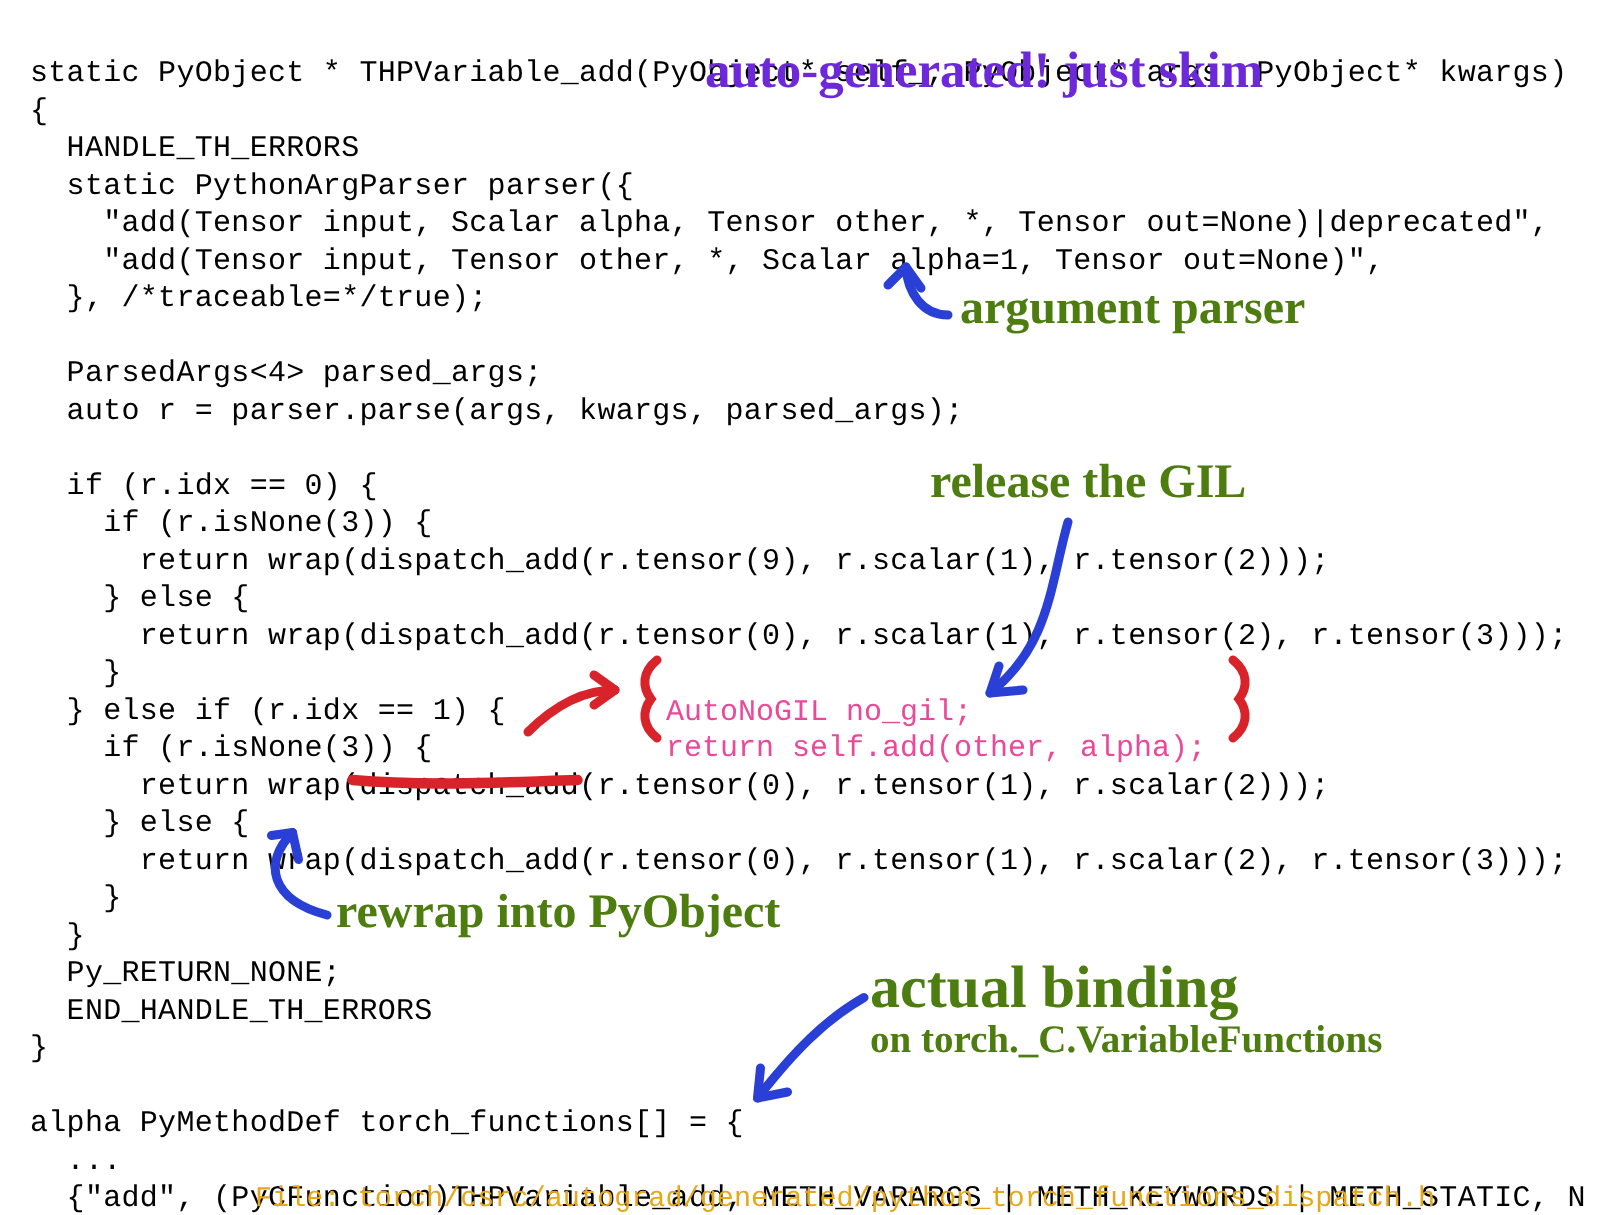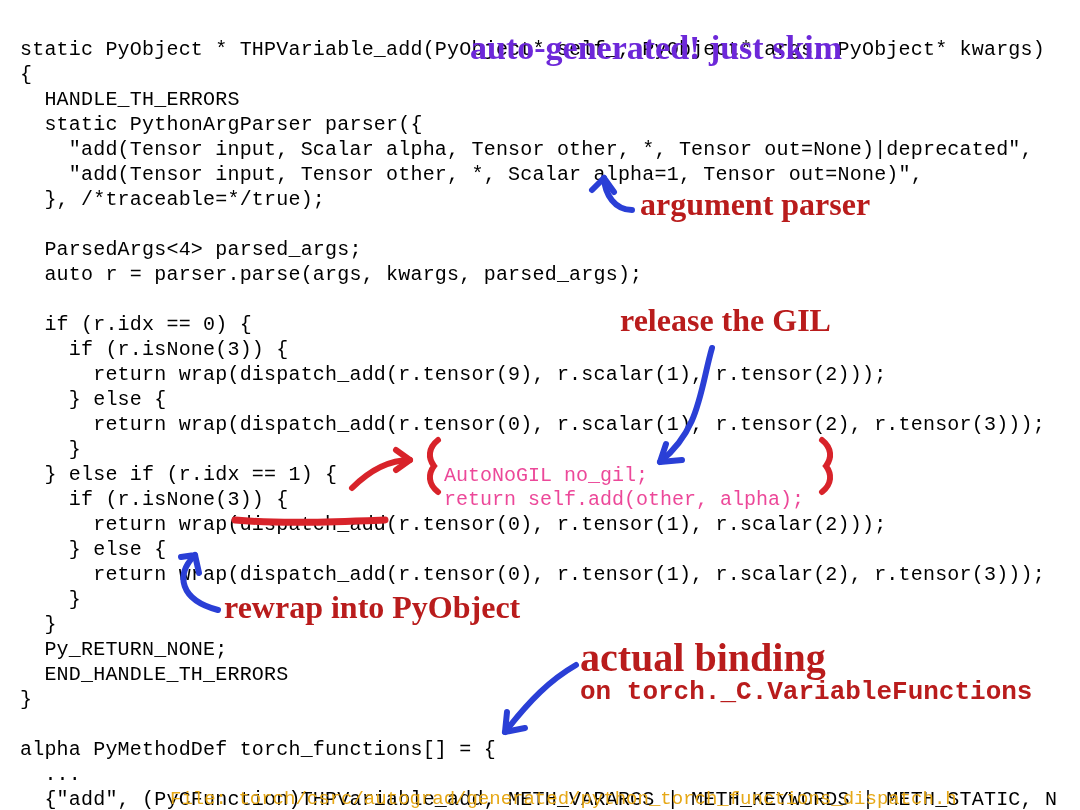--- a/index.html
+++ b/index.html
@@ -43,21 +43,21 @@
     white-space: pre;
   }
   
   .hand {
     position: absolute;
     font-family: "Comic Sans MS", "Segoe Script", cursive;
     font-weight: 700;
     white-space: nowrap;
   }
   .green { color: #6d28d9; }
-  .blue  { color: #b91c1c; }
+  .blue  { color: #4d7c0f; }
   svg.overlay {
     position: absolute;
     top: 0; left: 0;
     width: 1080px;
     height: 810px;
     pointer-events: none;
   }
 </style>
 </head>
 <body>
@@ -102,21 +102,21 @@
   <div class="snippet-red" style="left:444px; top:440px;">
 <span>AutoNoGIL no_gil;</span>
 <span>return self.add(other, alpha);</span>
 </div>
 
   <div class="hand green" style="left:470px; top:35px; font-size:34px;">auto-generated! just skim</div>
   <div class="hand blue" style="left:640px; top:192px; font-size:32px;">argument parser</div>
   <div class="hand blue" style="left:224px; top:595px; font-size:32px;">rewrap into PyObject</div>
   <div class="hand blue" style="left:620px; top:308px; font-size:32px;">release the GIL</div>
   <div class="hand blue" style="left:580px; top:645px; font-size:40px;">actual binding</div>
-  <div class="hand blue" style="left:580px; top:680px; font-size:26px;font-family:Liberation Mono, monospace;">on torch._C.VariableFunctions</div>
+  <div class="hand blue" style="left:580px; top:680px; font-size:26px;">on torch._C.VariableFunctions</div>
 
   <div class="filelabel" style="left:170px; top:787px;">File: torch/csrc/autograd/generated/python_torch_functions_dispatch.h</div>
 
   <svg class="overlay" viewBox="0 0 1080 810">
 
     <path d="M632 210 C615 210 605 195 604 178" fill="none" stroke="#2a3fd6" stroke-width="6" stroke-linecap="round"></path>
     <path d="M604 178 l -12 12 M604 178 l 10 14" fill="none" stroke="#2a3fd6" stroke-width="6" stroke-linecap="round"></path>
 
     <path d="M712 348 C700 390 700 430 660 462" fill="none" stroke="#2a3fd6" stroke-width="6" stroke-linecap="round"></path>
     <path d="M660 462 l 6 -18 M660 462 l 22 -2" fill="none" stroke="#2a3fd6" stroke-width="6" stroke-linecap="round"></path>

